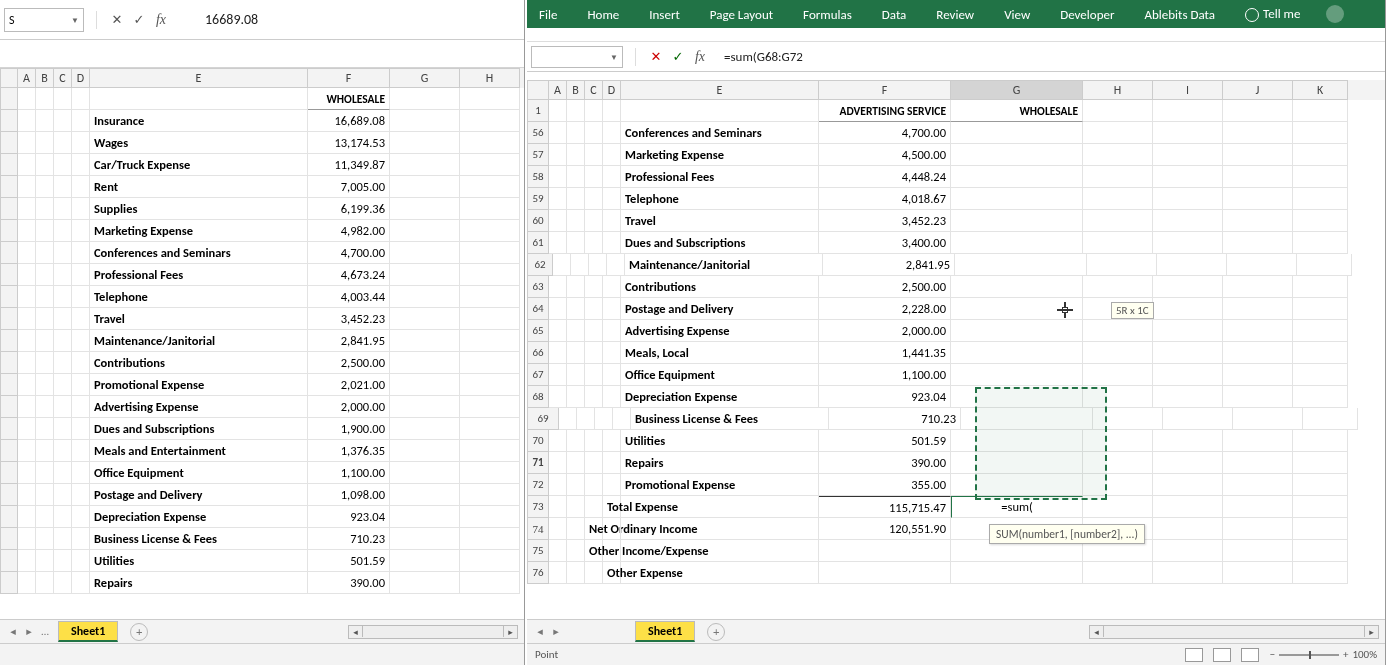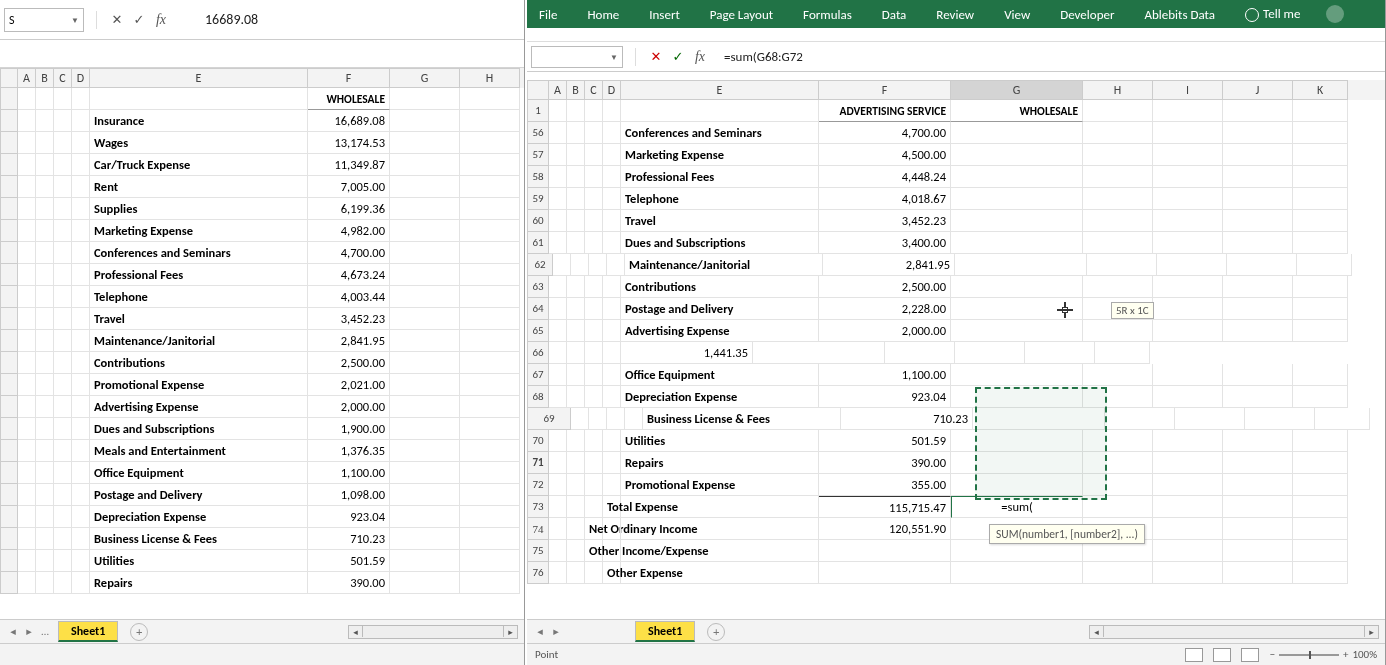--- a/index.html
+++ b/index.html
@@ -611,20 +611,21 @@
             <div class="cell cI"></div>
             <div class="cell cJ"></div>
             <div class="cell cK"></div>
           </div>
           <div class="row">
             <div class="rh corner" style="width:22px;">66</div>
             <div class="cell cA"></div>
             <div class="cell cB"></div>
             <div class="cell cC"></div>
             <div class="cell cD"></div>
+            <div class="cell cE b">Meals, Local</div>
             <div class="cell cF r">1,441.35</div>
             <div class="cell cG"></div>
             <div class="cell cH"></div>
             <div class="cell cI"></div>
             <div class="cell cJ"></div>
             <div class="cell cK"></div>
           </div>
           <div class="row">
             <div class="rh corner" style="width:22px;">67</div>
             <div class="cell cA"></div>
@@ -647,21 +648,21 @@
             <div class="cell cD"></div>
             <div class="cell cE b">Depreciation Expense</div>
             <div class="cell cF r">923.04</div>
             <div class="cell cG"></div>
             <div class="cell cH"></div>
             <div class="cell cI"></div>
             <div class="cell cJ"></div>
             <div class="cell cK"></div>
           </div>
           <div class="row">
-            <div class="rh corner" style="width:44px;text-align:right;">69</div>
+            <div class="rh corner" style="width:32px;text-align:right;">69</div>
             <div class="cell cA"></div>
             <div class="cell cB"></div>
             <div class="cell cC"></div>
             <div class="cell cD"></div>
             <div class="cell cE b">Business License &amp; Fees</div>
             <div class="cell cF r">710.23</div>
             <div class="cell cG"></div>
             <div class="cell cH"></div>
             <div class="cell cI"></div>
             <div class="cell cJ"></div>

